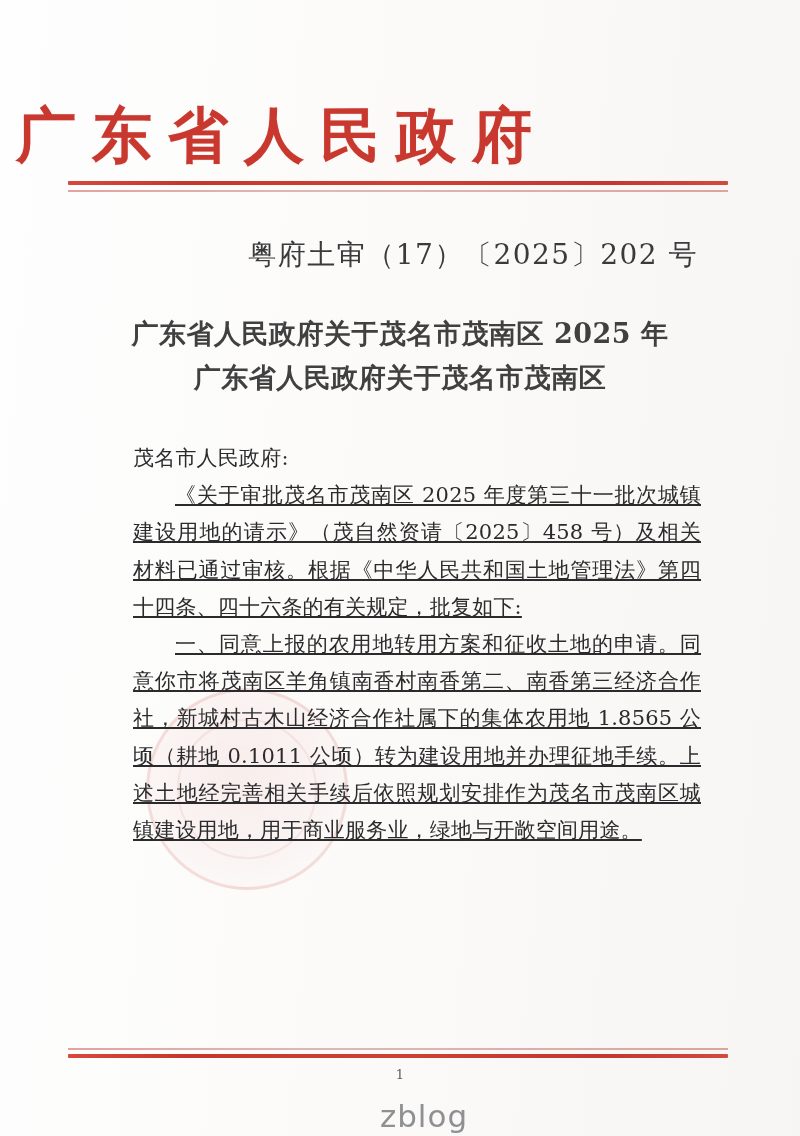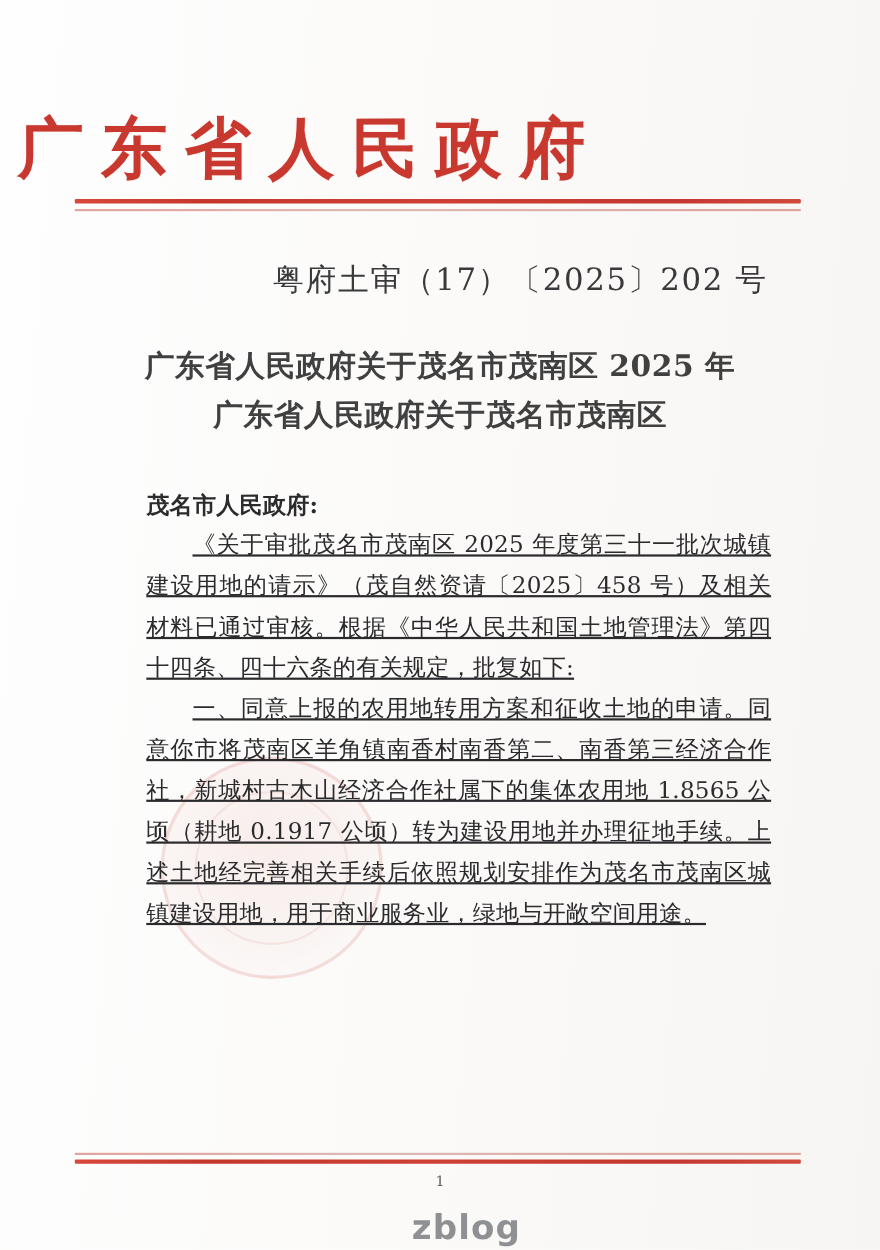--- a/index.html
+++ b/index.html
@@ -106,21 +106,21 @@
     letter-spacing: 0.2px;
     font-family: "DejaVu Serif", "Liberation Serif", serif;
   }
   .para {
     margin: 0;
     text-align: justify;
     text-align-last: left;
     text-justify: inter-character;
   }
   .para.indent { text-indent: 2em; text-decoration: underline; }
-  .salutation { margin: 0; font-weight: bold; }
+  .salutation { margin: 0; }
 
   
   .seal {
     position: absolute;
     left: 146px;
     top: 688px;
     width: 196px;
     height: 196px;
     border-radius: 50%;
     border: 3px solid rgba(208,90,80,0.17);
@@ -157,21 +157,21 @@
   }
 
   .watermark {
     position: absolute;
     left: 0; right: 0;
     top: 1098px;
     text-align: center;
     font-size: 31px;
     letter-spacing: 1px;
     color: #8e9093;
-    font-weight: 700;
+    font-weight: 400;
     font-family: "DejaVu Sans", "Liberation Sans", sans-serif;
     margin-left: 48px;
   }
 </style>
 </head>
 <body>
 
 <div class="page">
 
   <div class="paper-tint"></div>
@@ -188,21 +188,21 @@
   <div class="doc-title">
     <span class="tline">广东省人民政府关于茂名市茂南区 2025 年</span>
     <span class="tline">广东省人民政府关于茂名市茂南区</span>
   </div>
 
   <div class="seal"></div>
 
   <div class="body-area">
     <p class="salutation">茂名市人民政府:</p>
     <p class="para indent">《关于审批茂名市茂南区 2025 年度第三十一批次城镇建设用地的请示》（茂自然资请〔2025〕458 号）及相关材料已通过审核。根据《中华人民共和国土地管理法》第四十四条、四十六条的有关规定，批复如下:</p>
-    <p class="para indent">一、同意上报的农用地转用方案和征收土地的申请。同意你市将茂南区羊角镇南香村南香第二、南香第三经济合作社，新城村古木山经济合作社属下的集体农用地 1.8565 公顷（耕地 0.1917 公顷）转为建设用地并办理征地手续。上述土地经完善相关手续后依照规划安排作为茂名市茂南区城镇建设用地，用于商业服务业，绿地与开敞空间用途。</p>
+    <p class="para indent">一、同意上报的农用地转用方案和征收土地的申请。同意你市将茂南区羊角镇南香村南香第二、南香第三经济合作社，新城村古木山经济合作社属下的集体农用地 1.8565 公顷（耕地 0.1011 公顷）转为建设用地并办理征地手续。上述土地经完善相关手续后依照规划安排作为茂名市茂南区城镇建设用地，用于商业服务业，绿地与开敞空间用途。</p>
   </div>
 
   <div class="rule-wrap-bottom">
     <div class="rule-thin"></div>
     <div class="rule-thick"></div>
   </div>
 
   <div class="page-number">1</div>
 
   <div class="watermark">zblog</div>

